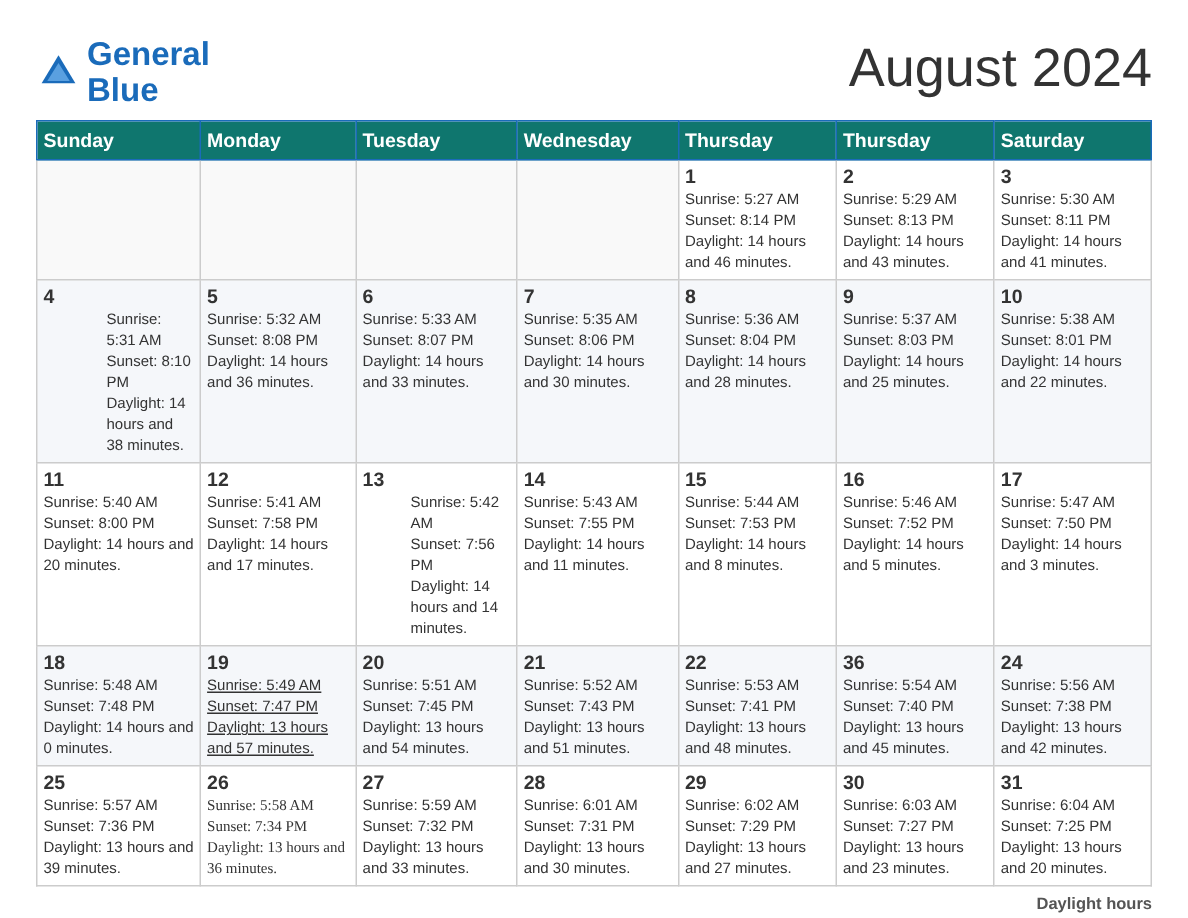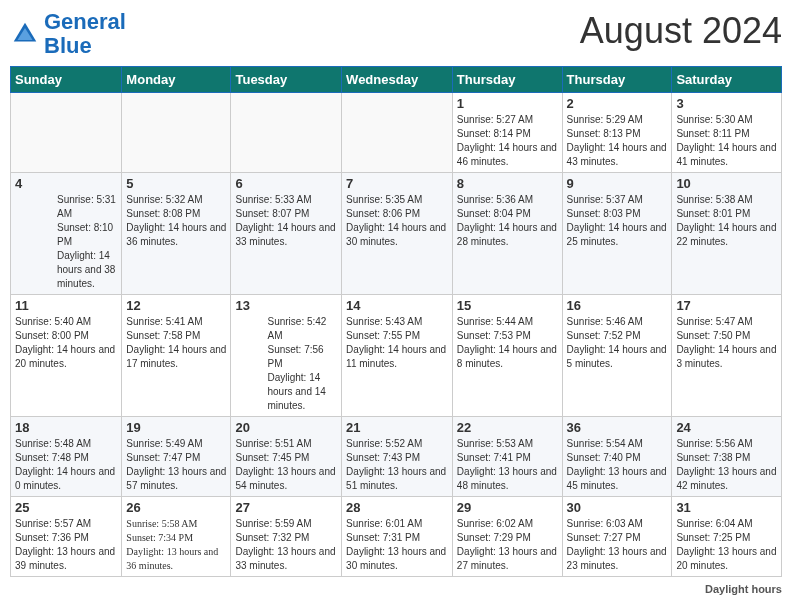--- a/index.html
+++ b/index.html
@@ -6,21 +6,21 @@
     body {
       width: 792px;
       height: 612px;
       font-family: Arial, sans-serif;
       background: #fff;
       overflow: hidden;
     }
     .page {
       width: 792px;
       height: 612px;
-      padding: 10px;
+      padding: 24px;
     }
     .header {
       display: flex;
       justify-content: space-between;
       align-items: flex-start;
       margin-bottom: 8px;
     }
     .logo {
       display: flex;
       align-items: center;
@@ -251,21 +251,21 @@
         </tr>
         <tr>
           <td>
             <span class="day-number">18</span>
             <div class="day-info" style="white-space: pre-line;">Sunrise: 5:48 AM
 Sunset: 7:48 PM
 Daylight: 14 hours and 0 minutes.</div>
           </td>
           <td>
             <span class="day-number">19</span>
-            <div class="day-info" style="white-space: pre-line;">Sunrise: 5:49 AM
+            <div class="day-info" style="white-space: pre-line; text-decoration: underline;">Sunrise: 5:49 AM
 Sunset: 7:47 PM
 Daylight: 13 hours and 57 minutes.</div>
           </td>
           <td>
             <span class="day-number">20</span>
             <div class="day-info" style="white-space: pre-line;">Sunrise: 5:51 AM
 Sunset: 7:45 PM
 Daylight: 13 hours and 54 minutes.</div>
           </td>
           <td>

